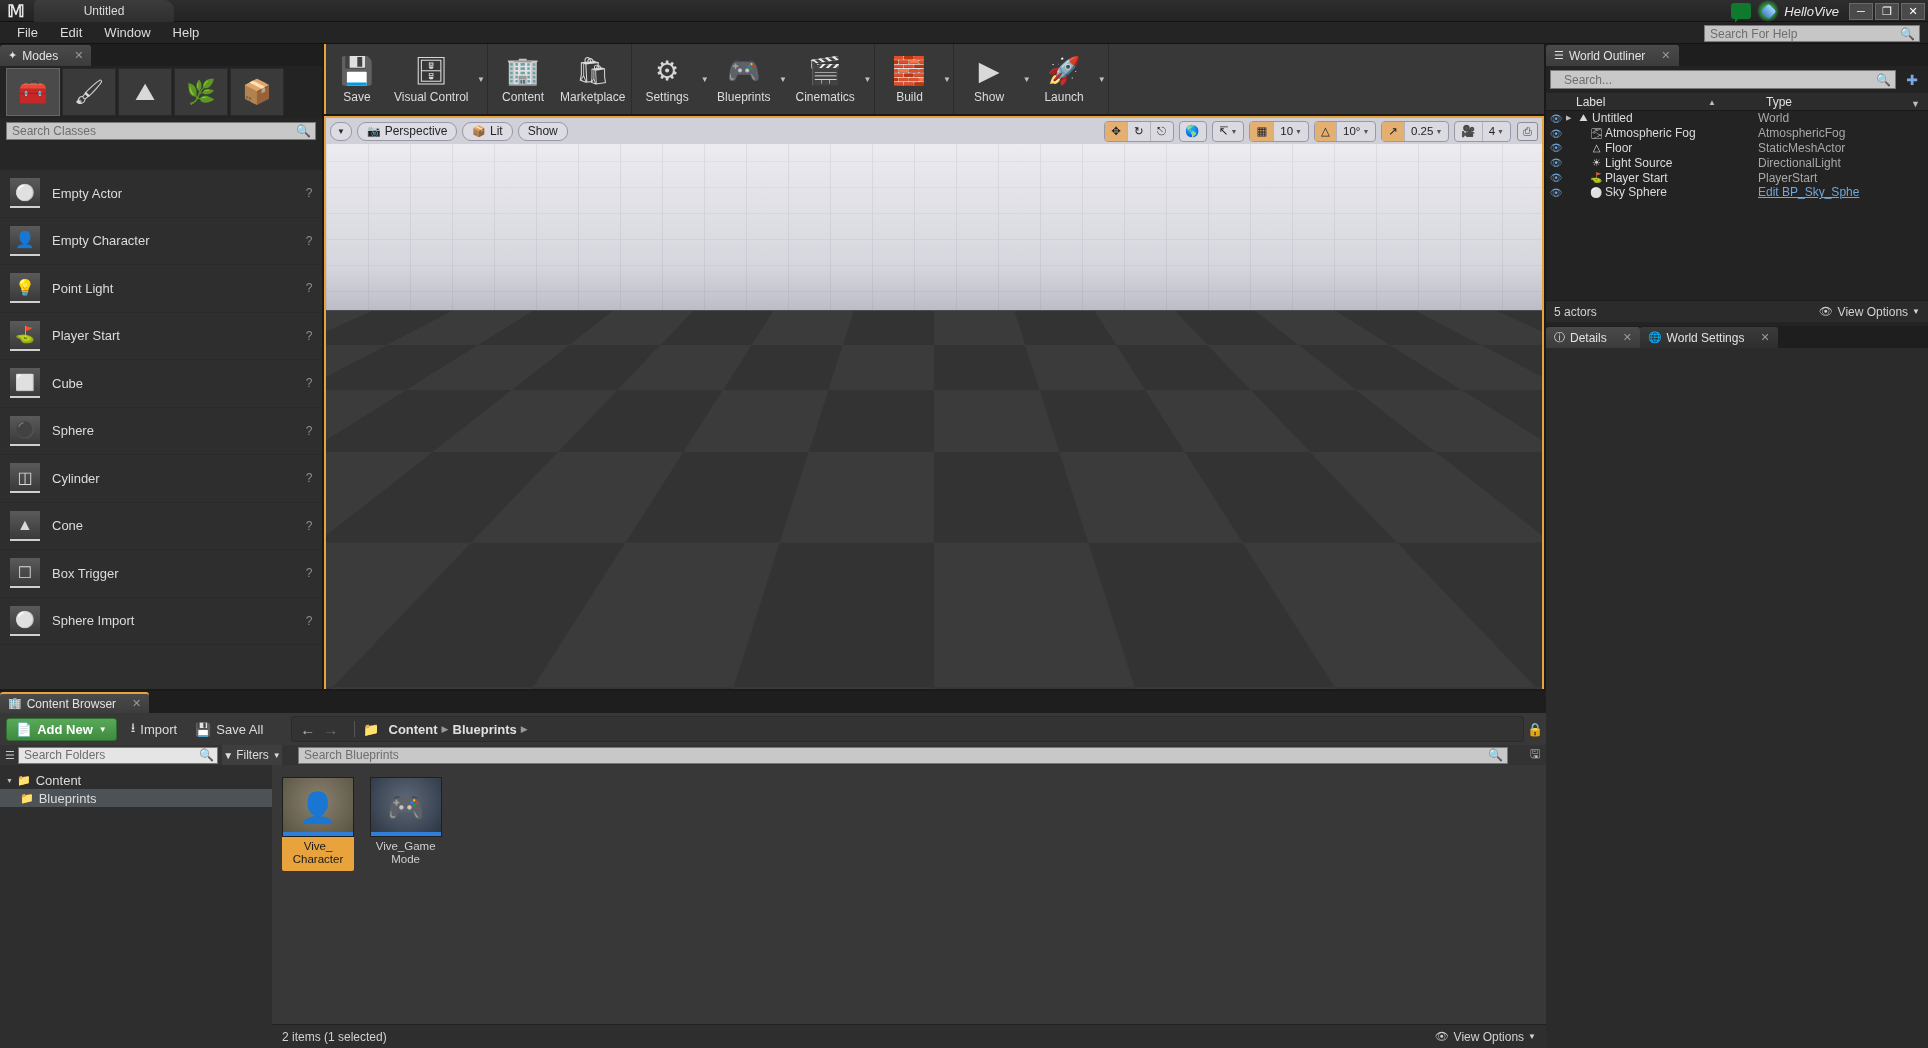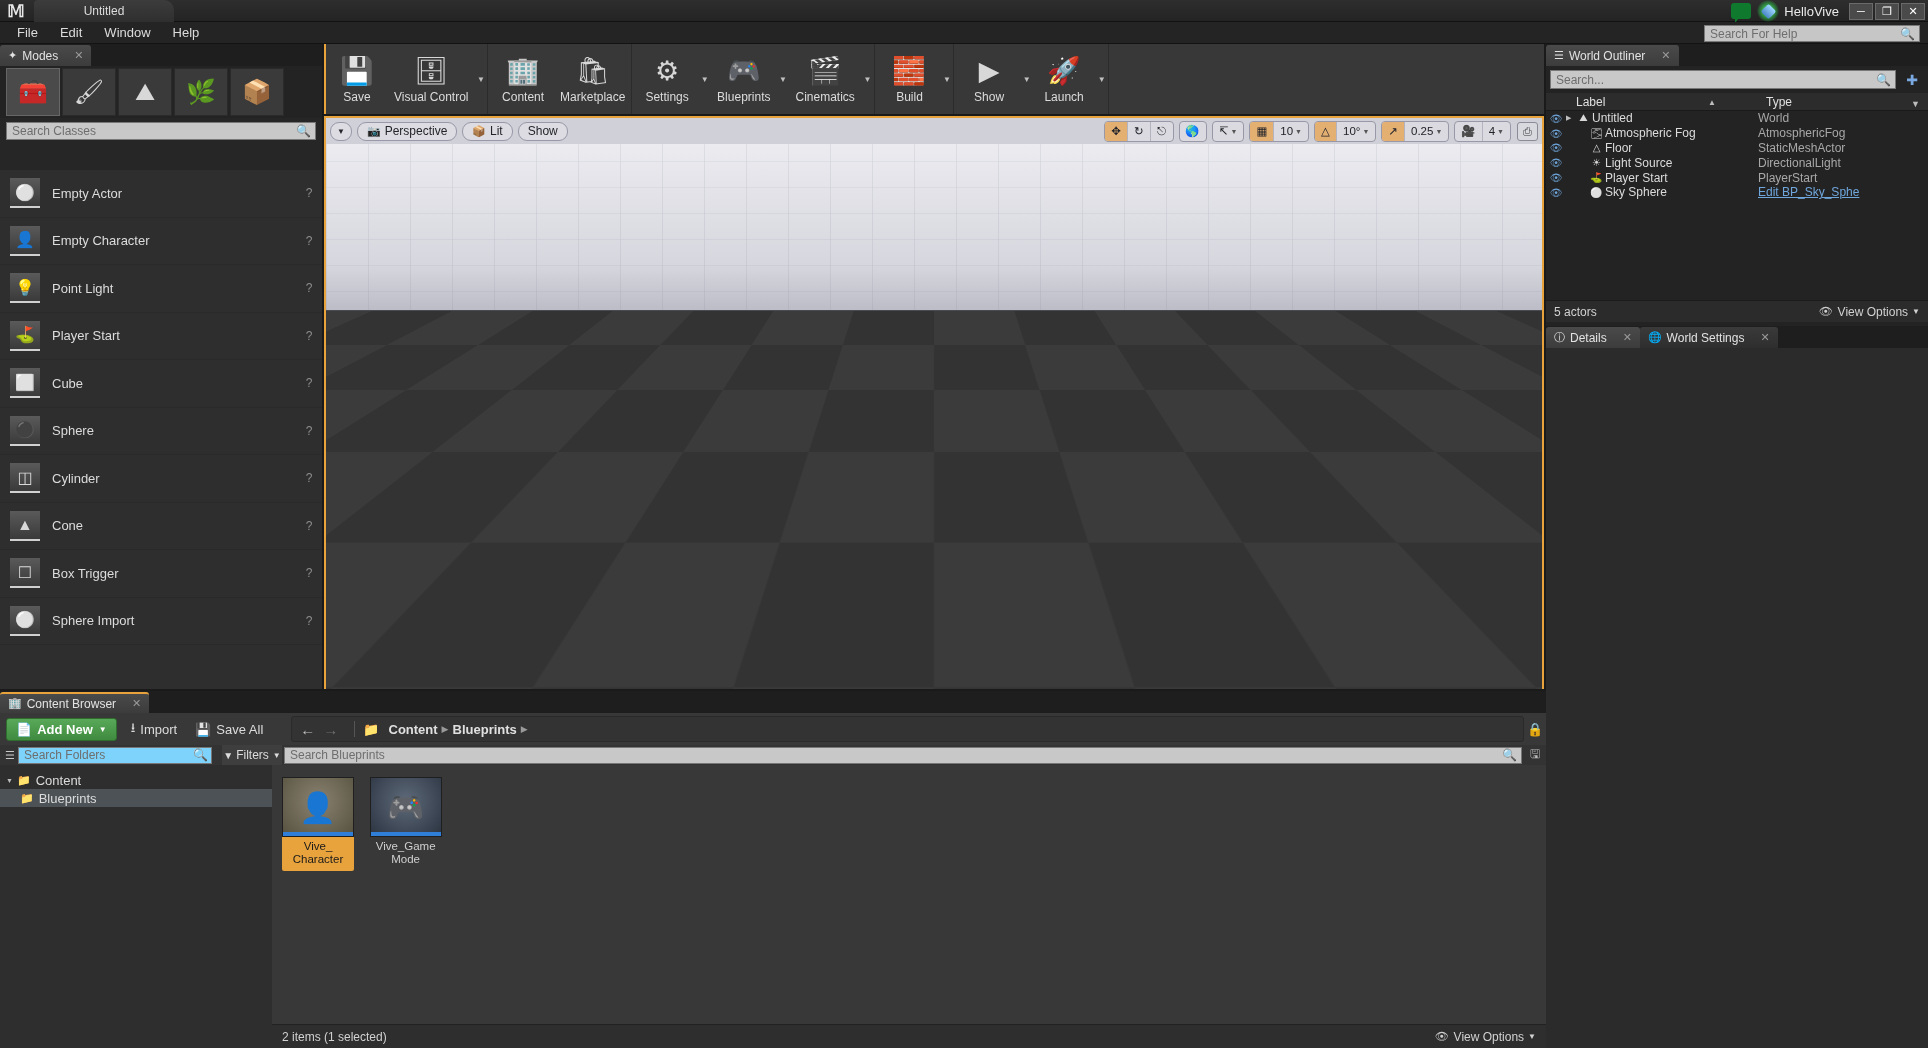--- a/index.html
+++ b/index.html
@@ -33,21 +33,21 @@
   }
   #title-right {
     position:absolute; right:0; top:0; height:22px; display:flex; align-items:center;
   }
   .tb-icon-chat{
     width:20px;height:16px;background:#0f7a2e;border-radius:3px;margin-right:4px;
     position:relative;
   }
   .tb-icon-chat:after{content:"";position:absolute;left:4px;bottom:-4px;border-width:5px 4px 0 0;border-style:solid;border-color:#0f7a2e transparent transparent transparent;}
   #hellovive-badge{
-    display:flex;align-items:center;height:22px;padding:0 8px 0 2px;color:#e9e9e9;font-size:13px;
+    display:flex;align-items:center;height:22px;padding:0 8px 0 2px;color:#e9e9e9;font-size:13px;font-style:italic;
   }
   .glow-cube{
     width:22px;height:22px;margin-right:5px;border-radius:50%;
     background:radial-gradient(circle, rgba(60,220,90,.85) 25%, rgba(40,180,70,.35) 60%, rgba(0,0,0,0) 72%);
     display:flex;align-items:center;justify-content:center;
   }
   .glow-cube b{width:11px;height:11px;background:linear-gradient(#9fd8ff,#4a86c8);display:block;transform:rotate(45deg);border-radius:2px;}
   .wbtn{
     width:24px;height:17px;margin-left:2px;background:#4a4a4a;border:1px solid #6a6a6a;
     color:#fff;font-size:11px;display:flex;align-items:center;justify-content:center;
@@ -193,21 +193,21 @@
   #levelinfo{position:absolute;right:10px;bottom:6px;font-size:12px;color:#d8d8d8;}
   #levelinfo b{color:#ffffff;font-weight:normal;}
   #levelinfo .lbl{color:#bdbdbd;}
   #vp-q{position:absolute;left:7px;bottom:4px;width:14px;height:14px;border-radius:50%;
     border:1px solid #9a9aa4;color:#c8c8d0;font-size:9px;display:flex;align-items:center;justify-content:center;}
 
   
   #right-col{position:absolute;left:1546px;top:44px;width:382px;height:1004px;background:#232323;}
   #wo-tabrow{height:22px;background:#1e1e1e;display:flex;align-items:flex-end;}
   #wo-search{margin:4px 4px 0 4px;height:19px;display:flex;align-items:center;}
-  #wo-searchbox{flex:1;height:19px;background:#c8c8c8;border:1px solid #777;display:flex;align-items:center;padding-left:5px;color:#6e6e6e;font-size:12px;}
+  #wo-searchbox{flex:1;height:19px;background:#c8c8c8;border:1px solid #777;display:flex;align-items:center;padding-left:13px;color:#6e6e6e;font-size:12px;}
   #wo-searchbox .mag{margin-left:auto;margin-right:4px;color:#333;}
   #wo-addbtn{width:24px;height:19px;margin-left:4px;display:flex;align-items:center;justify-content:center;font-size:14px;color:#7aa8e0;}
   #wo-colhdr{margin-top:4px;height:18px;background:#2c2c2c;display:flex;align-items:center;border-bottom:1px solid #1a1a1a;}
   #wo-colhdr .c1{width:220px;padding-left:30px;font-size:12px;color:#e0e0e0;position:relative;}
   #wo-colhdr .c1 .sortarrow{position:absolute;right:50px;top:3px;font-size:8px;color:#bdbdbd;}
   #wo-colhdr .c2{flex:1;font-size:12px;color:#e0e0e0;display:flex;align-items:flex-end;}
   #wo-colhdr .c2 .filt{margin-left:auto;margin-right:8px;font-size:9px;color:#bdbdbd;}
   .wo-row{height:14.8px;display:flex;align-items:center;font-size:12px;}
   .wo-eye{width:20px;text-align:center;color:#6fa6dc;font-size:10px;}
   .wo-tri{width:9px;color:#bdbdbd;font-size:7px;}
@@ -238,24 +238,24 @@
     display:flex;align-items:center;padding:0 8px;
   }
   .navarrow{font-size:15px;color:#c0c0c0;margin-right:8px;}
   .navarrow.dim{color:#6e6e6e;}
   .crumb{font-size:13px;color:#e0e0e0;font-weight:bold;margin:0 4px;}
   .crumbsep{font-size:9px;color:#9a9a9a;}
   #cb-lock{width:22px;height:26px;display:flex;align-items:center;justify-content:center;color:#bdbdbd;font-size:13px;}
   #cb-row2{height:20px;background:#333;display:flex;align-items:center;}
   #folders-search{width:222px;height:19px;display:flex;align-items:center;padding-left:2px;}
   #fs-ico{width:16px;text-align:center;color:#c8c8c8;font-size:11px;}
-  #fs-box{flex:1;height:17px;background:#7dd3fc;border:1px solid #777;display:flex;padding-left:5px;color:#6e6e6e;font-size:12px;margin-right:10px;}
+  #fs-box{flex:1;height:17px;background:#e5e5e5;border:1px solid #777;display:flex;padding-left:5px;color:#6e6e6e;font-size:12px;margin-right:4px;}
   #fs-box .mag{margin-left:auto;margin-right:3px;color:#333;}
   #filters{width:60px;height:20px;background:#3e3e3e;display:flex;align-items:center;justify-content:center;font-size:12px;color:#dcdcdc;}
-  #assets-search{flex:1;height:17px;background:#c8c8c8;border:1px solid #777;display:flex;align-items:center;padding-left:5px;color:#6e6e6e;font-size:12px;margin:0 2px;}
+  #assets-search{flex:1;height:17px;background:#c8c8c8;border:1px solid #777;display:flex;align-items:center;padding-left:5px;color:#6e6e6e;font-size:12px;margin:0 16px;}
   #assets-search .mag{margin-left:auto;margin-right:4px;color:#333;}
   #cb-savebtn{width:22px;text-align:center;color:#bdbdbd;font-size:12px;}
   #cb-body{position:absolute;left:0;top:74px;width:1546px;height:283px;display:flex;}
   #folder-tree{width:272px;background:#2e2e2e;padding-top:6px;}
   .ftrow{height:18px;display:flex;align-items:center;font-size:13px;color:#dcdcdc;padding-left:6px;}
   .ftrow.sel{background:#4d5256;}
   .ftrow .tri{width:11px;font-size:7px;color:#bdbdbd;}
   .ftrow .fic{margin-right:5px;font-size:11px;color:#d0c08a;}
   #asset-grid{flex:1;background:#383838;position:relative;padding:12px 0 0 10px;}
   .tile{width:72px;display:inline-block;vertical-align:top;margin-right:12px;text-align:center;}

